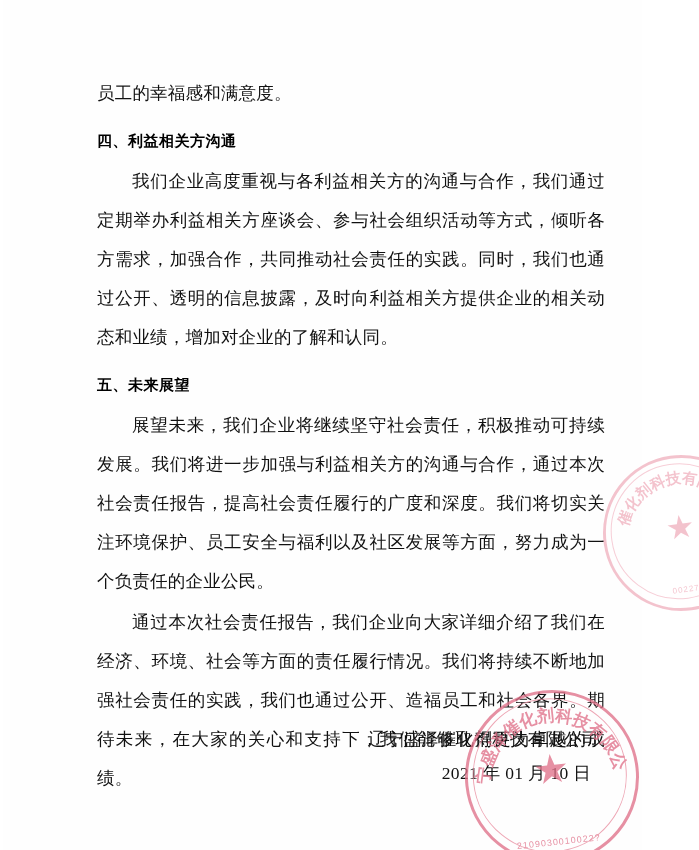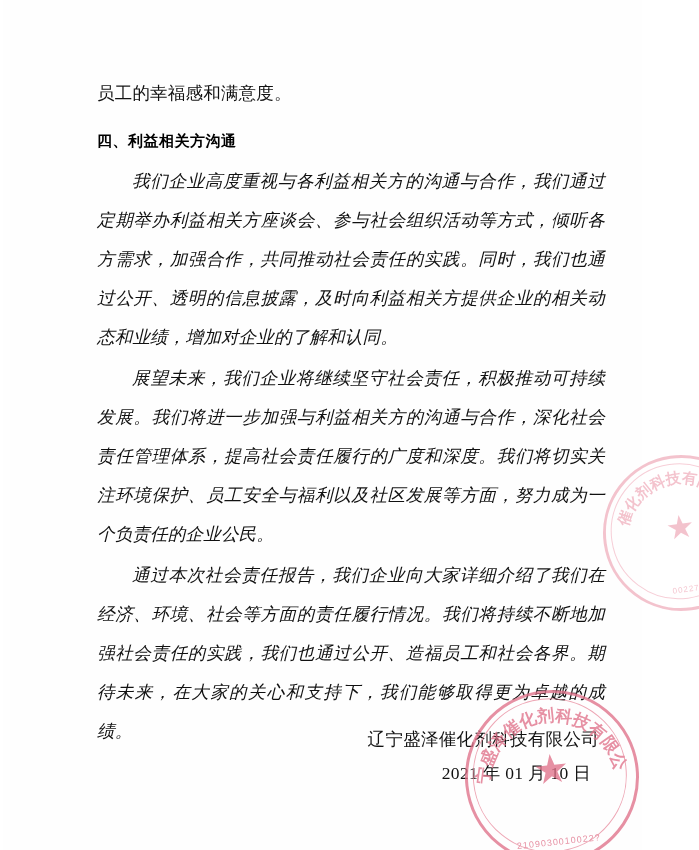--- a/index.html
+++ b/index.html
@@ -33,21 +33,20 @@
     margin: 0 0 2px 0;
     font-size: 17.5px;
     line-height: 39px;
     text-align: justify;
     text-justify: inter-ideograph;
     letter-spacing: 0.2px;
     color: #111;
   }
   p.indent {
     text-indent: 2em;
-    font-style: italic;
   }
   h2.heading {
     margin: 11px 0 4px 0;
     font-size: 15px;
     font-weight: bold;
     line-height: 34px;
     letter-spacing: 0.5px;
     color: #000;
   }
   .sign-block {
@@ -153,21 +152,22 @@
 
 <div class="page">
 
   <div class="content">
 
     <p class="body-text">员工的幸福感和满意度。</p>
 
     <h2 class="heading">四、利益相关方沟通</h2>
     <p class="body-text indent">我们企业高度重视与各利益相关方的沟通与合作，我们通过定期举办利益相关方座谈会、参与社会组织活动等方式，倾听各方需求，加强合作，共同推动社会责任的实践。同时，我们也通过公开、透明的信息披露，及时向利益相关方提供企业的相关动态和业绩，增加对企业的了解和认同。</p>
 
-    <p class="body-text indent">展望未来，我们企业将继续坚守社会责任，积极推动可持续发展。我们将进一步加强与利益相关方的沟通与合作，深化社会责任管理体系，提高社会责任履行的广度和深度。我们将切实关注环境保护、员工安全与福利以及社区发展等方面，努力成为一个负责任的企业公民。</p>
+    <h2 class="heading">五、未来展望</h2>
+    <p class="body-text indent">展望未来，我们企业将继续坚守社会责任，积极推动可持续发展。我们将进一步加强与利益相关方的沟通与合作，通过本次社会责任报告，提高社会责任履行的广度和深度。我们将切实关注环境保护、员工安全与福利以及社区发展等方面，努力成为一个负责任的企业公民。</p>
 
     <p class="body-text indent">通过本次社会责任报告，我们企业向大家详细介绍了我们在经济、环境、社会等方面的责任履行情况。我们将持续不断地加强社会责任的实践，我们也通过公开、造福员工和社会各界。期待未来，在大家的关心和支持下，我们能够取得更为卓越的成绩。</p>
 
   </div>
 
   <div class="sign-block">
     <div class="sign-line">辽宁盛泽催化剂科技有限公司</div>
     <div class="sign-date">2021 年 01 月 10 日</div>
   </div>
 

